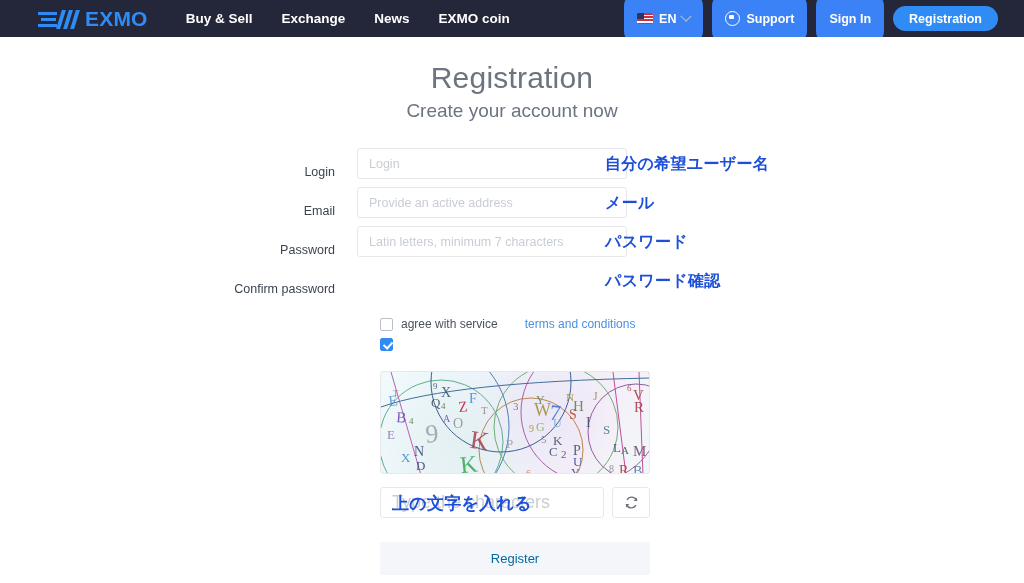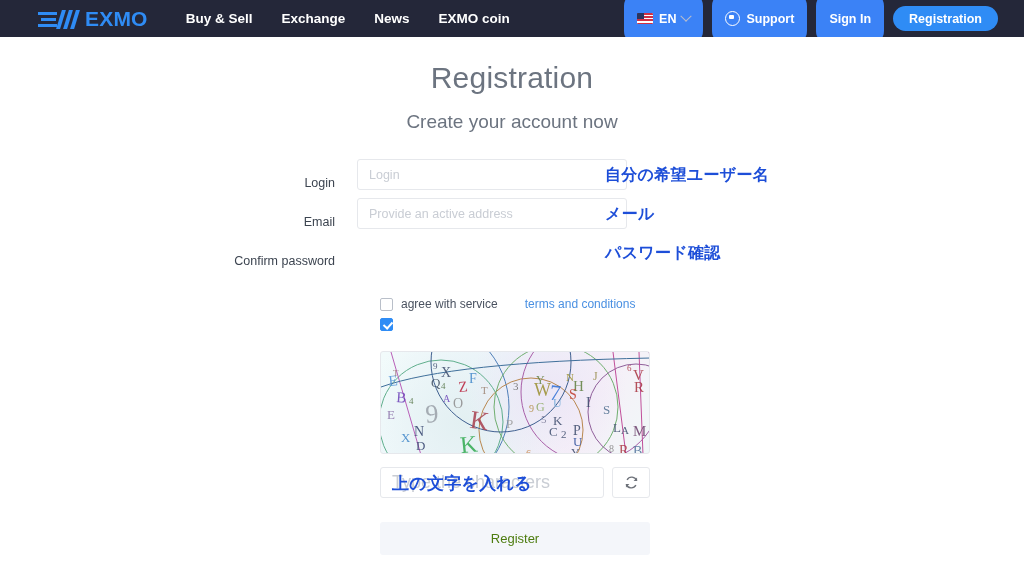--- a/index.html
+++ b/index.html
@@ -146,21 +146,21 @@
     color: #6c7480;
     font-size: 30px;
     font-weight: normal;
     padding-top: 24px;
     letter-spacing: 0.2px;
   }
   .subtitle {
     text-align: center;
     color: #6c7480;
     font-size: 19px;
-    margin-top: 16px;
+    margin-top: 5px;
   }
 
   .form {
     margin-top: 26px;
   }
   .row {
     display: flex;
     align-items: flex-end;
     height: 31px;
     margin-bottom: 8px;
@@ -196,21 +196,21 @@
     white-space: nowrap;
     letter-spacing: 0.3px;
   }
   .anno-row {
     left: 605px;
     top: 50%;
     transform: translateY(-50%);
   }
 
   .checks {
-    margin-top: 26px;
+    margin-top: 18px;
     padding-left: 380px;
     text-align: center;
   }
   .chk-row {
     display: flex;
     align-items: center;
     height: 20px;
     gap: 8px;
   }
   .box {
@@ -307,21 +307,21 @@
   }
 
   .register-btn {
     margin-top: 24px;
     margin-left: 380px;
     width: 270px;
     height: 33px;
     background: #f4f6fa;
     border: none;
     border-radius: 3px;
-    color: #4d7c0f;
+    color: #0369a1;
     font-size: 13px;
     font-family: "Liberation Sans", sans-serif;
     display: flex;
     align-items: center;
     justify-content: center;
   }
 </style>
 </head>
 <body>
 
@@ -380,20 +380,25 @@
       <div class="field">Login</div>
       <div class="anno anno-row">自分の希望ユーザー名</div>
     </div>
 
     <div class="row">
       <div class="label">Email</div>
       <div class="field">Provide an active address</div>
       <div class="anno anno-row">メール</div>
     </div>
 
+    <div class="row">
+      <div class="label">Password</div>
+      <div class="field">Latin letters, minimum 7 characters</div>
+      <div class="anno anno-row">パスワード</div>
+    </div>
 
     <div class="row">
       <div class="label">Confirm password</div>
       <div class="anno anno-row">パスワード確認</div>
     </div>
 
     <div class="checks">
       <div class="chk-row">
         <span class="box"></span>
         <span class="chk-text">agree with service</span>

